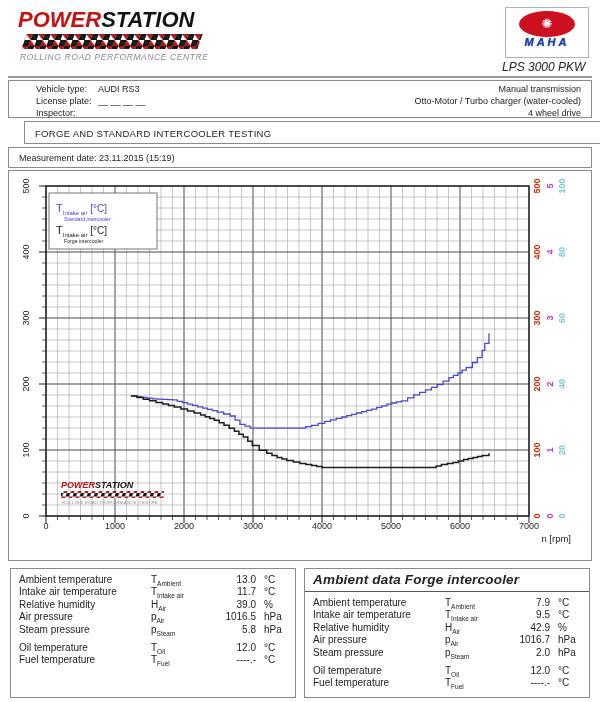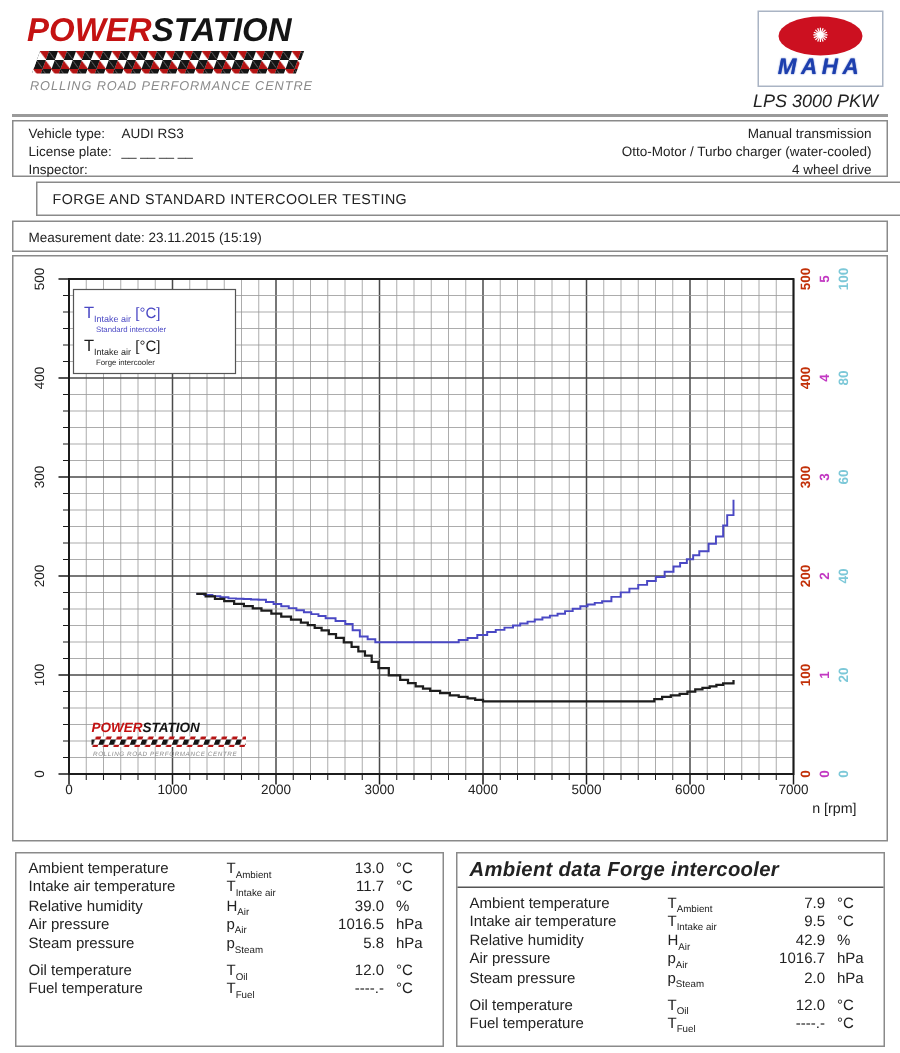--- a/index.html
+++ b/index.html
@@ -17,29 +17,29 @@
     background:
       linear-gradient(45deg,#151515 25%,transparent 25%,transparent 75%,#151515 75%) 0 0/12px 12px,
       linear-gradient(45deg,#151515 25%,transparent 25%,transparent 75%,#151515 75%) 6px 6px/12px 12px,
       linear-gradient(45deg,#b51414 25%,transparent 25%,transparent 75%,#b51414 75%) 6px 0/12px 12px,
       #fff;}
   .ps-tag{font-style:italic;font-size:8.5px;color:#8a8a8a;letter-spacing:0.6px;margin-left:2px;}
 
   .maha{left:505px;top:7px;width:84px;height:51px;border:1px solid #aab4c4;background:#fff;text-align:center;}
   .maha-lens{position:relative;width:56px;height:26px;margin:3px auto 0;background:#cc1020;border-radius:50%;}
   .maha-lens .gear{position:absolute;left:50%;top:50%;transform:translate(-50%,-52%);color:#fff;font-size:13px;}
-  .maha-word{color:#1d3fae;font-weight:bold;font-style:italic;font-size:15px;letter-spacing:3px;margin-top:-1px;
+  .maha-word{color:#1d3fae;font-weight:bold;font-style:italic;font-size:11px;letter-spacing:3px;margin-top:-1px;
              text-shadow:0 0 1px #1d3fae;}
   .maha-model{left:502px;top:60px;width:88px;text-align:left;font-style:italic;font-weight:normal;font-size:12px;}
   .header-rule{left:8px;top:76px;width:584px;height:2px;background:#9a9a9a;}
 
   
   .box{border:1px solid #8a8a8a;background:#fff;}
   .info-box{left:8px;top:80px;width:584px;height:38px;font-size:9px;line-height:12px;padding:2px 10px;}
-  .info-row .lab{display:inline-block;width:62px;}
+  .info-row .lab{display:inline-block;width:62px;margin-left:17px;}
   .info-right{position:absolute;right:10px;top:2px;text-align:right;line-height:12px;}
   .title-box{left:24px;top:121px;width:584px;height:23px;font-size:9.5px;padding:6px 10px 0;letter-spacing:0.3px;}
   .meas-box{left:8px;top:147px;width:584px;height:21px;font-size:9px;padding:5px 10px 0;}
   .meas-box .pg{position:absolute;right:10px;top:19px;margin-top:46px;}
 
   .chart-box{left:8px;top:170px;width:584px;height:391px;}
   svg text{font-family:"Liberation Sans",sans-serif;}
 
   
   .t-box{top:568px;width:286px;height:130px;}

